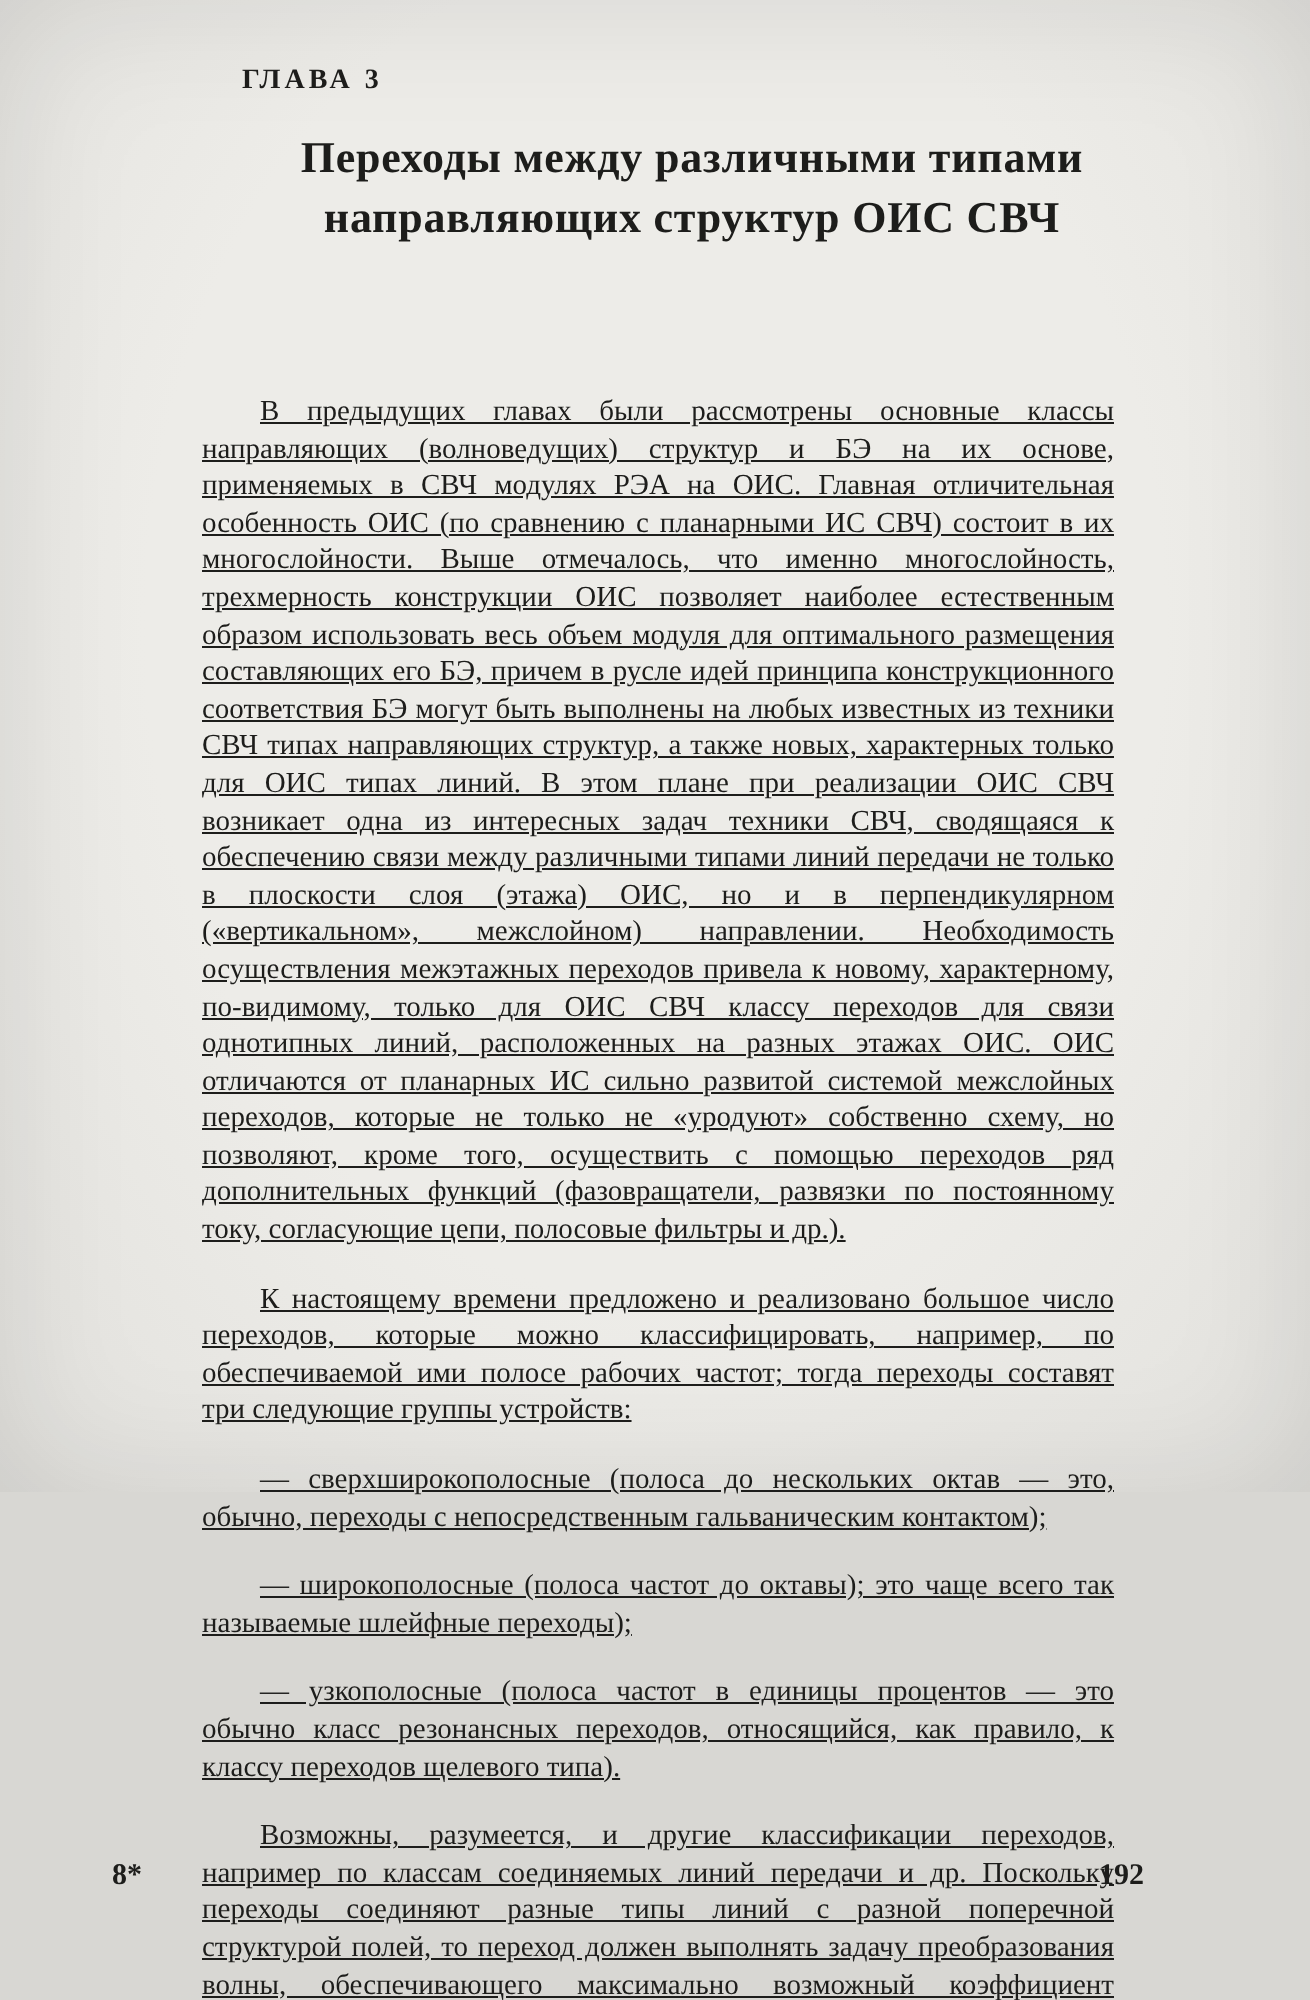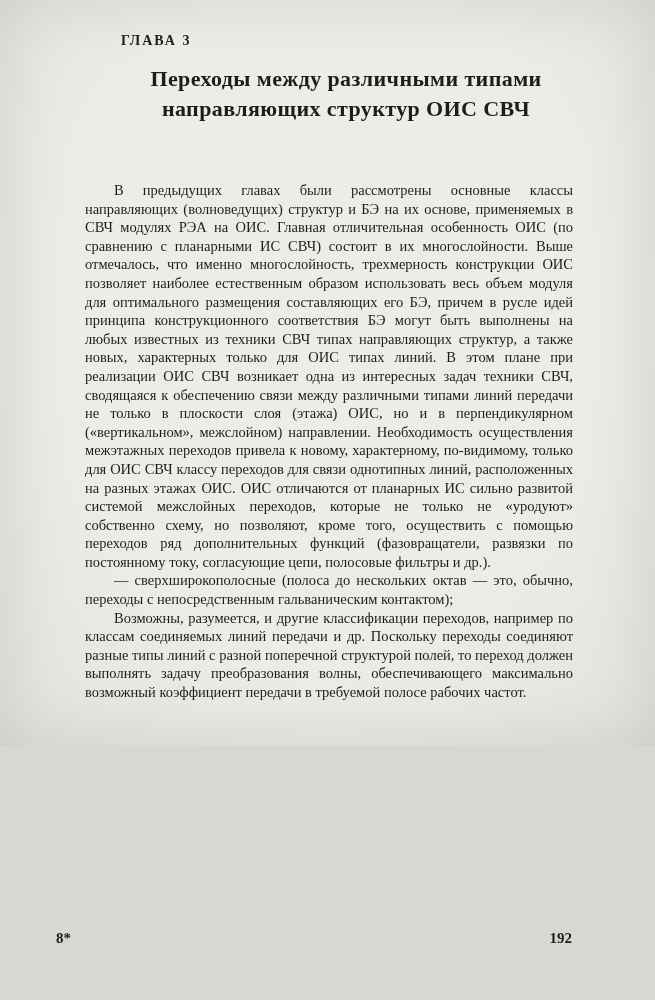--- a/index.html
+++ b/index.html
@@ -44,23 +44,24 @@
     left: 85px;
     top: 181px;
     width: 488px;
     font-size: 14.5px;
     line-height: 18.6px;
     text-align: justify;
     hyphens: auto;
     -webkit-hyphens: auto;
   }
   .body-text p {
-    margin: 0;
+    margin: 16px;
     padding: 0;
     text-indent: 29px;
+    text-decoration: underline;
   }
   .page-footer {
     position: absolute;
     left: 56px;
     top: 930px;
     width: 516px;
     display: flex;
     justify-content: space-between;
     align-items: baseline;
     font-size: 15px;
@@ -71,21 +72,24 @@
 <body>
 
 <div class="page">
 
   <div class="chapter-label">ГЛАВА 3</div>
 
   <h1 class="page-title">Переходы между различными типами направляющих структур ОИС СВЧ</h1>
 
   <div class="body-text">
     <p>В предыдущих главах были рассмотрены основные классы направляющих (волноведущих) структур и БЭ на их основе, применяемых в СВЧ модулях РЭА на ОИС. Главная отличительная особенность ОИС (по сравнению с планарными ИС СВЧ) состоит в их многослойности. Выше отмечалось, что именно многослойность, трехмерность конструкции ОИС позволяет наиболее естественным образом использовать весь объем модуля для оптимального размещения составляющих его БЭ, причем в русле идей принципа конструкционного соответствия БЭ могут быть выполнены на любых известных из техники СВЧ типах направляющих структур, а также новых, характерных только для ОИС типах линий. В этом плане при реализации ОИС СВЧ возникает одна из интересных задач техники СВЧ, сводящаяся к обеспечению связи между различными типами линий передачи не только в плоскости слоя (этажа) ОИС, но и в перпендикулярном («вертикальном», межслойном) направлении. Необходимость осуществления межэтажных переходов привела к новому, характерному, по-видимому, только для ОИС СВЧ классу переходов для связи однотипных линий, расположенных на разных этажах ОИС. ОИС отличаются от планарных ИС сильно развитой системой межслойных переходов, которые не только не «уродуют» собственно схему, но позволяют, кроме того, осуществить с помощью переходов ряд дополнительных функций (фазовращатели, развязки по постоянному току, согласующие цепи, полосовые фильтры и др.).</p>
+    <p>К настоящему времени предложено и реализовано большое число переходов, которые можно классифицировать, например, по обеспечиваемой ими полосе рабочих частот; тогда переходы составят три следующие группы устройств:</p>
     <p>— сверхширокополосные (полоса до нескольких октав — это, обычно, переходы с непосредственным гальваническим контактом);</p>
+    <p>— широкополосные (полоса частот до октавы); это чаще всего так называемые шлейфные переходы);</p>
+    <p>— узкополосные (полоса частот в единицы процентов — это обычно класс резонансных переходов, относящийся, как правило, к классу переходов щелевого типа).</p>
     <p>Возможны, разумеется, и другие классификации переходов, например по классам соединяемых линий передачи и др. Поскольку переходы соединяют разные типы линий с разной поперечной структурой полей, то переход должен выполнять задачу преобразования волны, обеспечивающего максимально возможный коэффициент передачи в требуемой полосе рабочих частот.</p>
   </div>
 
   <div class="page-footer">
     <span>8*</span>
     <span>192</span>
   </div>
 
 </div>
 

